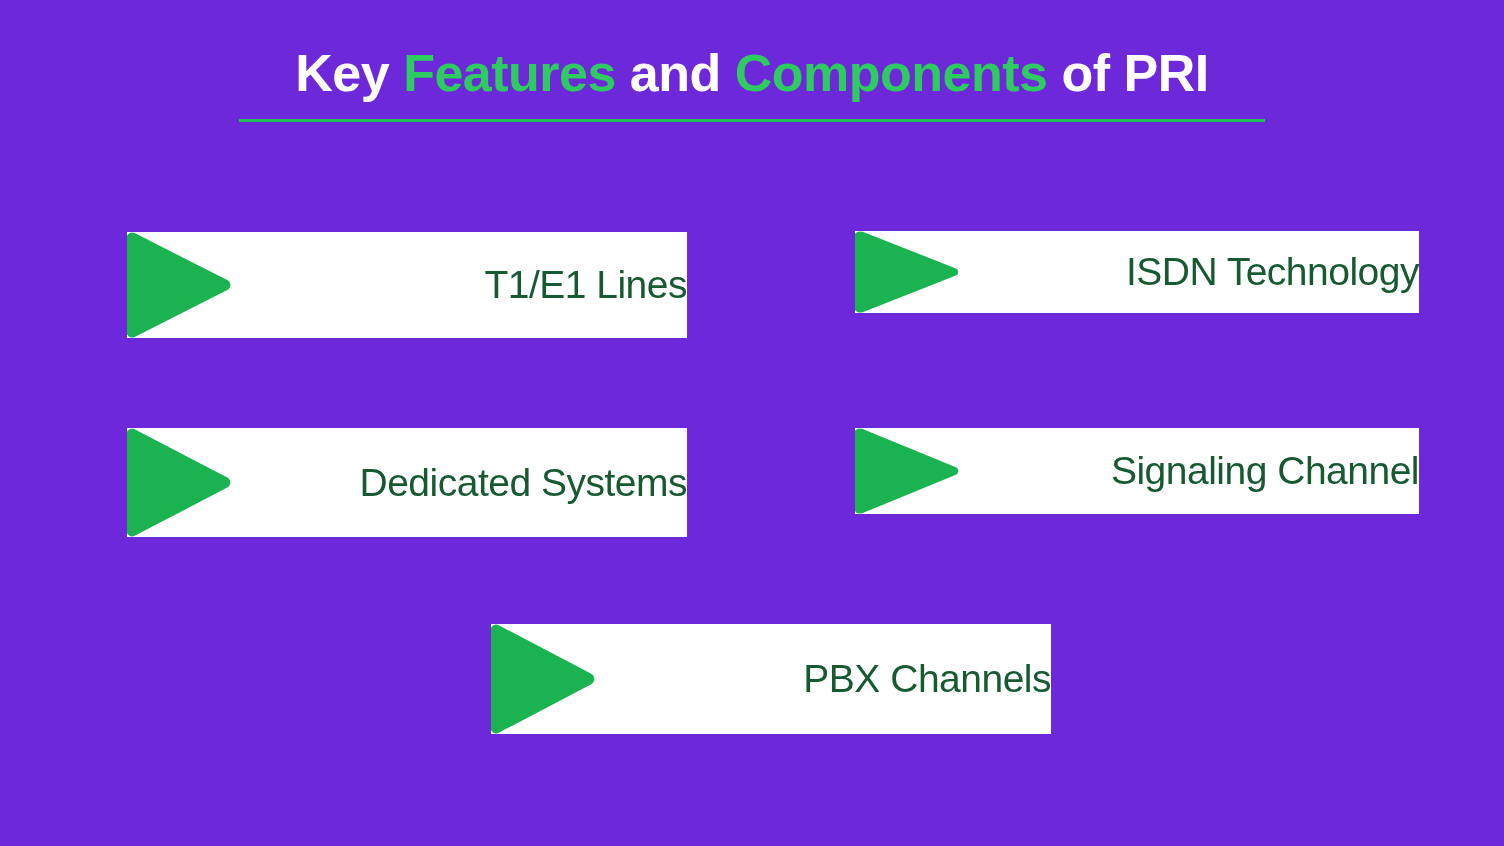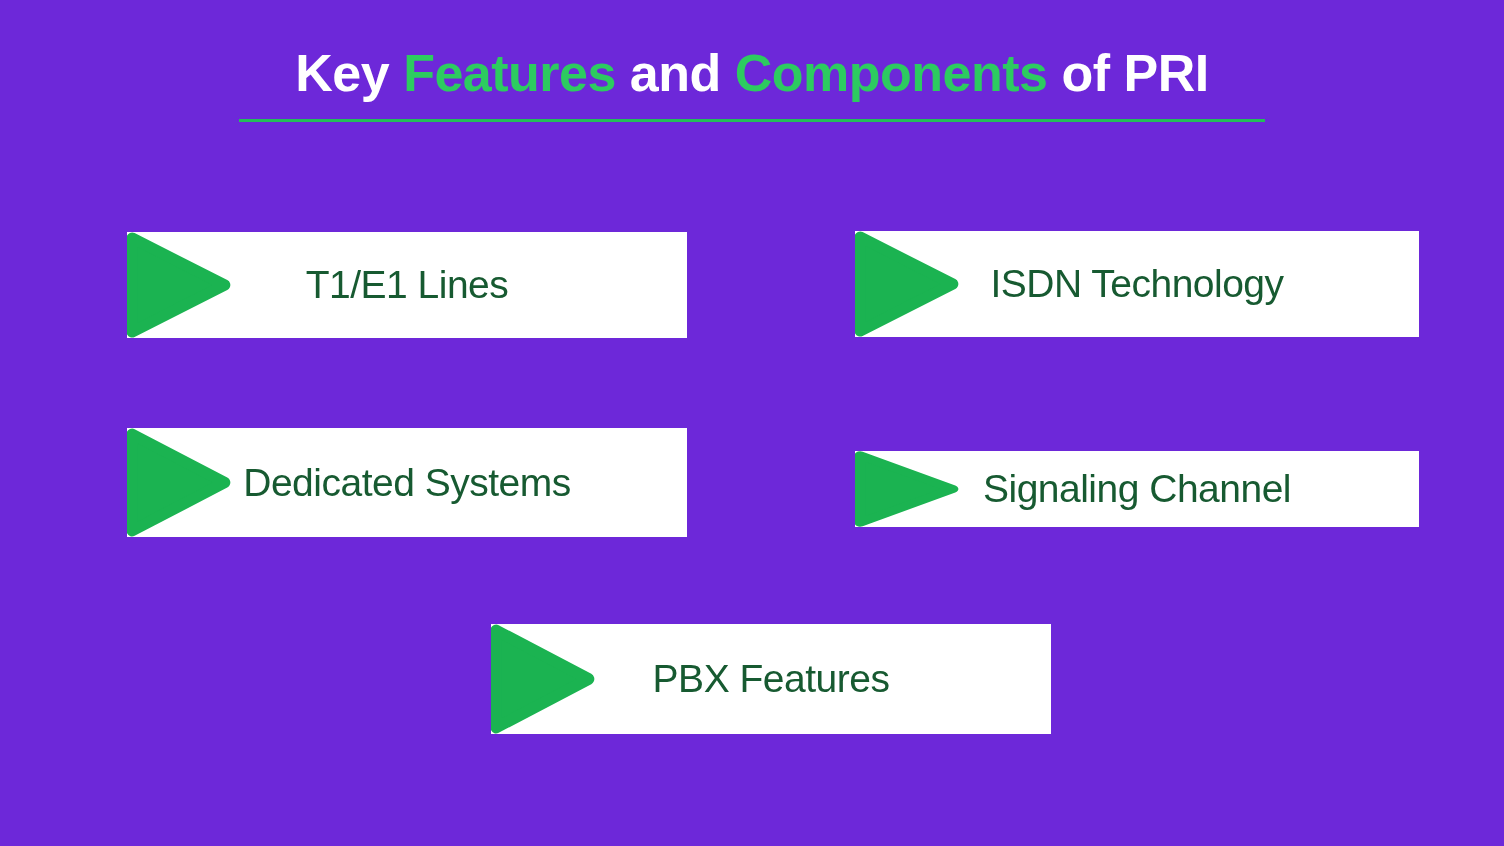--- a/index.html
+++ b/index.html
@@ -37,26 +37,26 @@
     width: 1026px;
     height: 3px;
     margin: 17px auto 0 auto;
     background: #24bd59;
   }
   .card {
     position: absolute;
     background: #ffffff;
     display: flex;
     align-items: center;
-    justify-content: center;
+    justify-content: flex-end;
   }
   .card-1 { left: 127px; top: 232px; width: 560px; height: 106px; }
-  .card-2 { left: 855px; top: 231px; width: 564px; height: 106px; }
+  .card-2 { left: 855px; top: 231px; width: 564px; height: 82px; }
   .card-3 { left: 127px; top: 428px; width: 560px; height: 109px; }
-  .card-4 { left: 855px; top: 428px; width: 564px; height: 76px; margin-top: 23px; }
+  .card-4 { left: 855px; top: 428px; width: 564px; height: 86px; }
   .card-5 { left: 491px; top: 624px; width: 560px; height: 110px; }
   .arrow {
     position: absolute;
     left: 0;
     top: 0;
     width: 112px;
     height: 100%;
     display: block;
   }
   .arrow svg {
@@ -116,16 +116,16 @@
     </span>
     <span class="card-label">Signaling Channel</span>
   </div>
 
   <div class="card card-5">
     <span class="arrow">
       <svg viewBox="0 0 110 105" preserveAspectRatio="none" aria-hidden="true">
         <polygon points="5,6 96,52.5 5,99" fill="#1bb351" stroke="#1bb351" stroke-width="11" stroke-linejoin="round"></polygon>
       </svg>
     </span>
-    <span class="card-label">PBX Features</span>
+    <span class="card-label">PBX Channels</span>
   </div>
 
 </div>
 
 </body></html>

